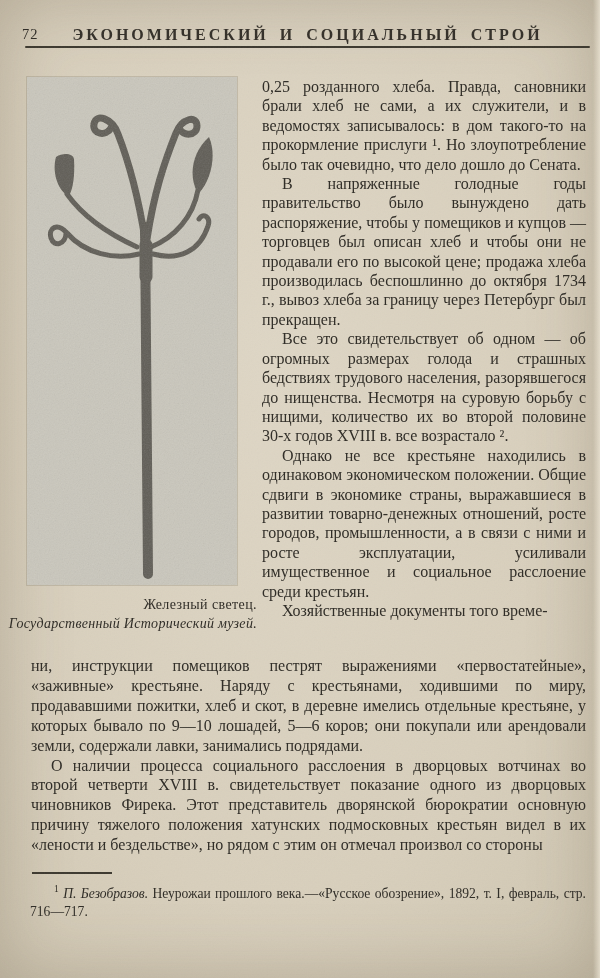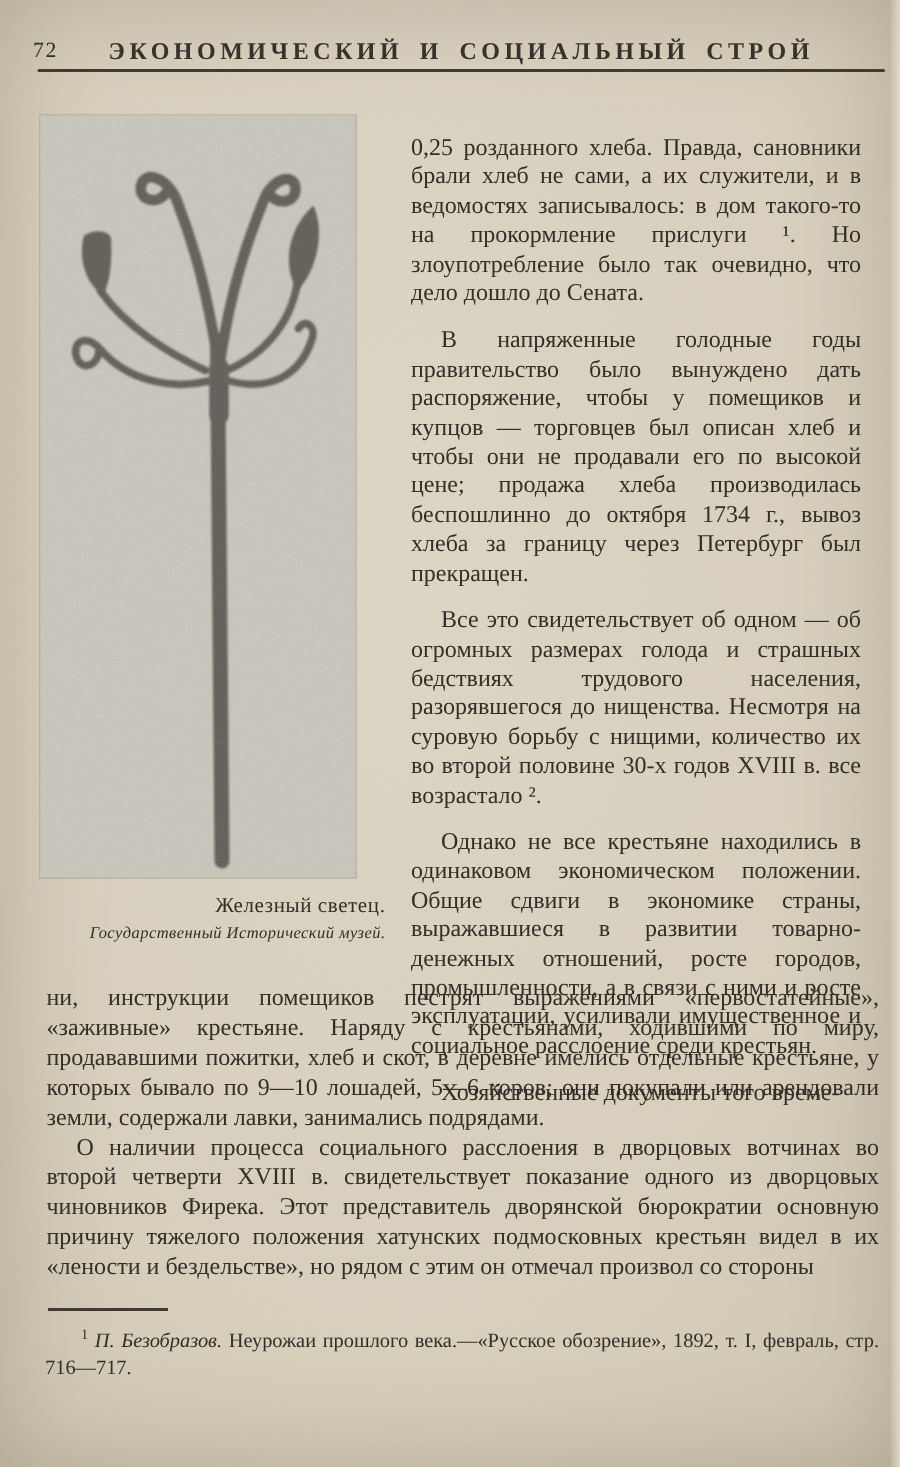--- a/index.html
+++ b/index.html
@@ -28,24 +28,24 @@
   
   .main{position:absolute;top:77px;left:27px;width:559px;display:flex;}
   .figure-col{width:210px;margin-right:25px;flex:0 0 auto;}
   .photo{
     width:210px;height:508px;background:#cac7bc;position:relative;
     box-shadow:0 0 0 1px rgba(120,110,90,0.25), inset 0 0 24px rgba(110,100,85,0.22);
   }
   .photo svg{display:block;}
   .caption{width:250px;margin-left:-20px;margin-top:12px;text-align:right;}
   .caption-title{font-size:14px;letter-spacing:0.4px;}
-  .caption-source{font-size:11px;font-style:italic;margin-top:3px;letter-spacing:0.3px;}
+  .caption-source{font-size:14px;font-style:italic;margin-top:3px;letter-spacing:0.3px;}
   
   .text-col{width:324px;font-size:16px;line-height:19.4px;text-align:justify;text-justify:inter-word;}
-  .text-col p{margin:12px;}
+  .text-col p{margin:0;}
   .indent{text-indent:20px;}
   
   .full-text{position:absolute;top:656px;left:31px;width:555px;font-size:16px;line-height:19.9px;text-align:justify;}
   .full-text p{margin:0;}
   
   .footnote-rule{position:absolute;top:872px;left:32px;width:80px;height:1.6px;background:#3c382e;}
   .footnotes{position:absolute;top:885px;left:30px;width:556px;font-size:13.6px;line-height:17.8px;text-align:justify;}
   .footnotes p{margin:0 0 1px 0;text-indent:24px;}
   .fn-author{font-style:italic;}
   sup{font-size:9.5px;line-height:0;}

